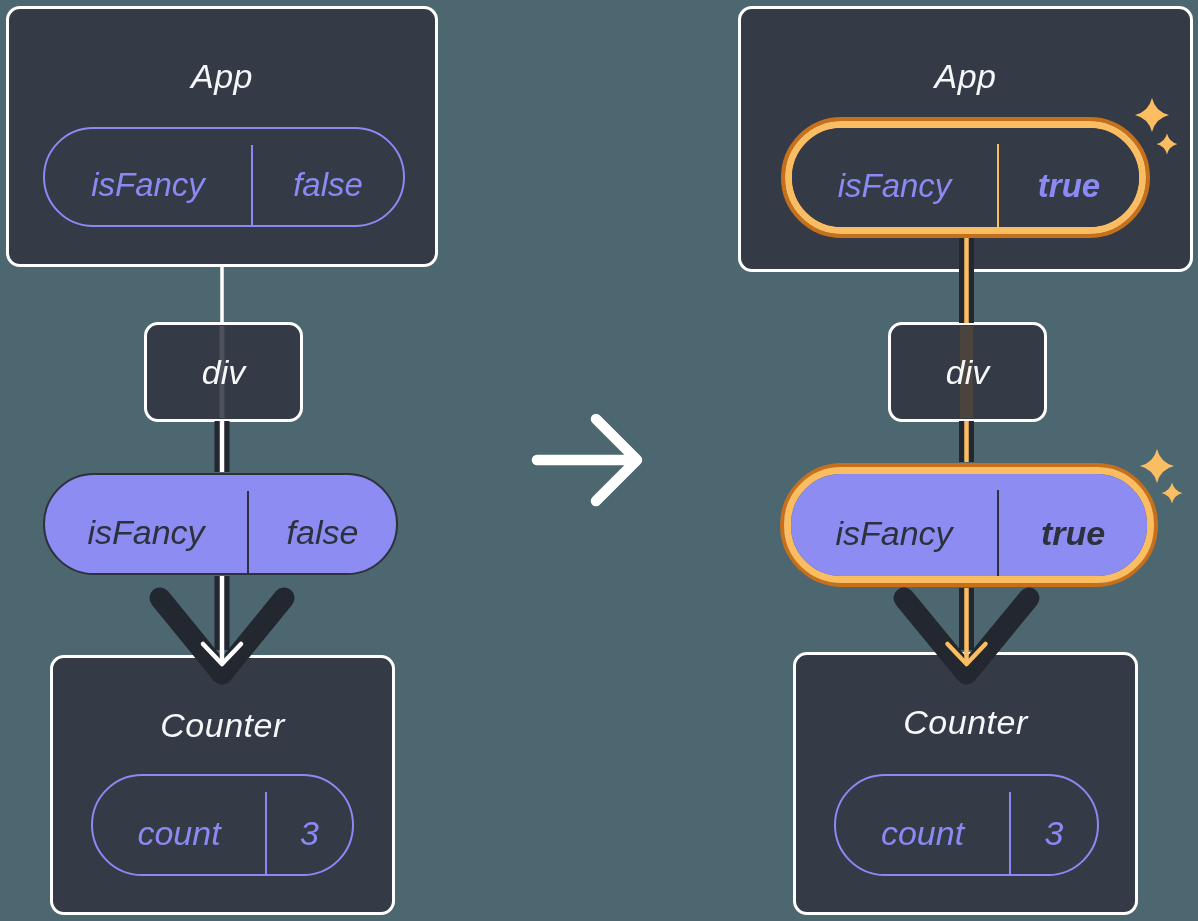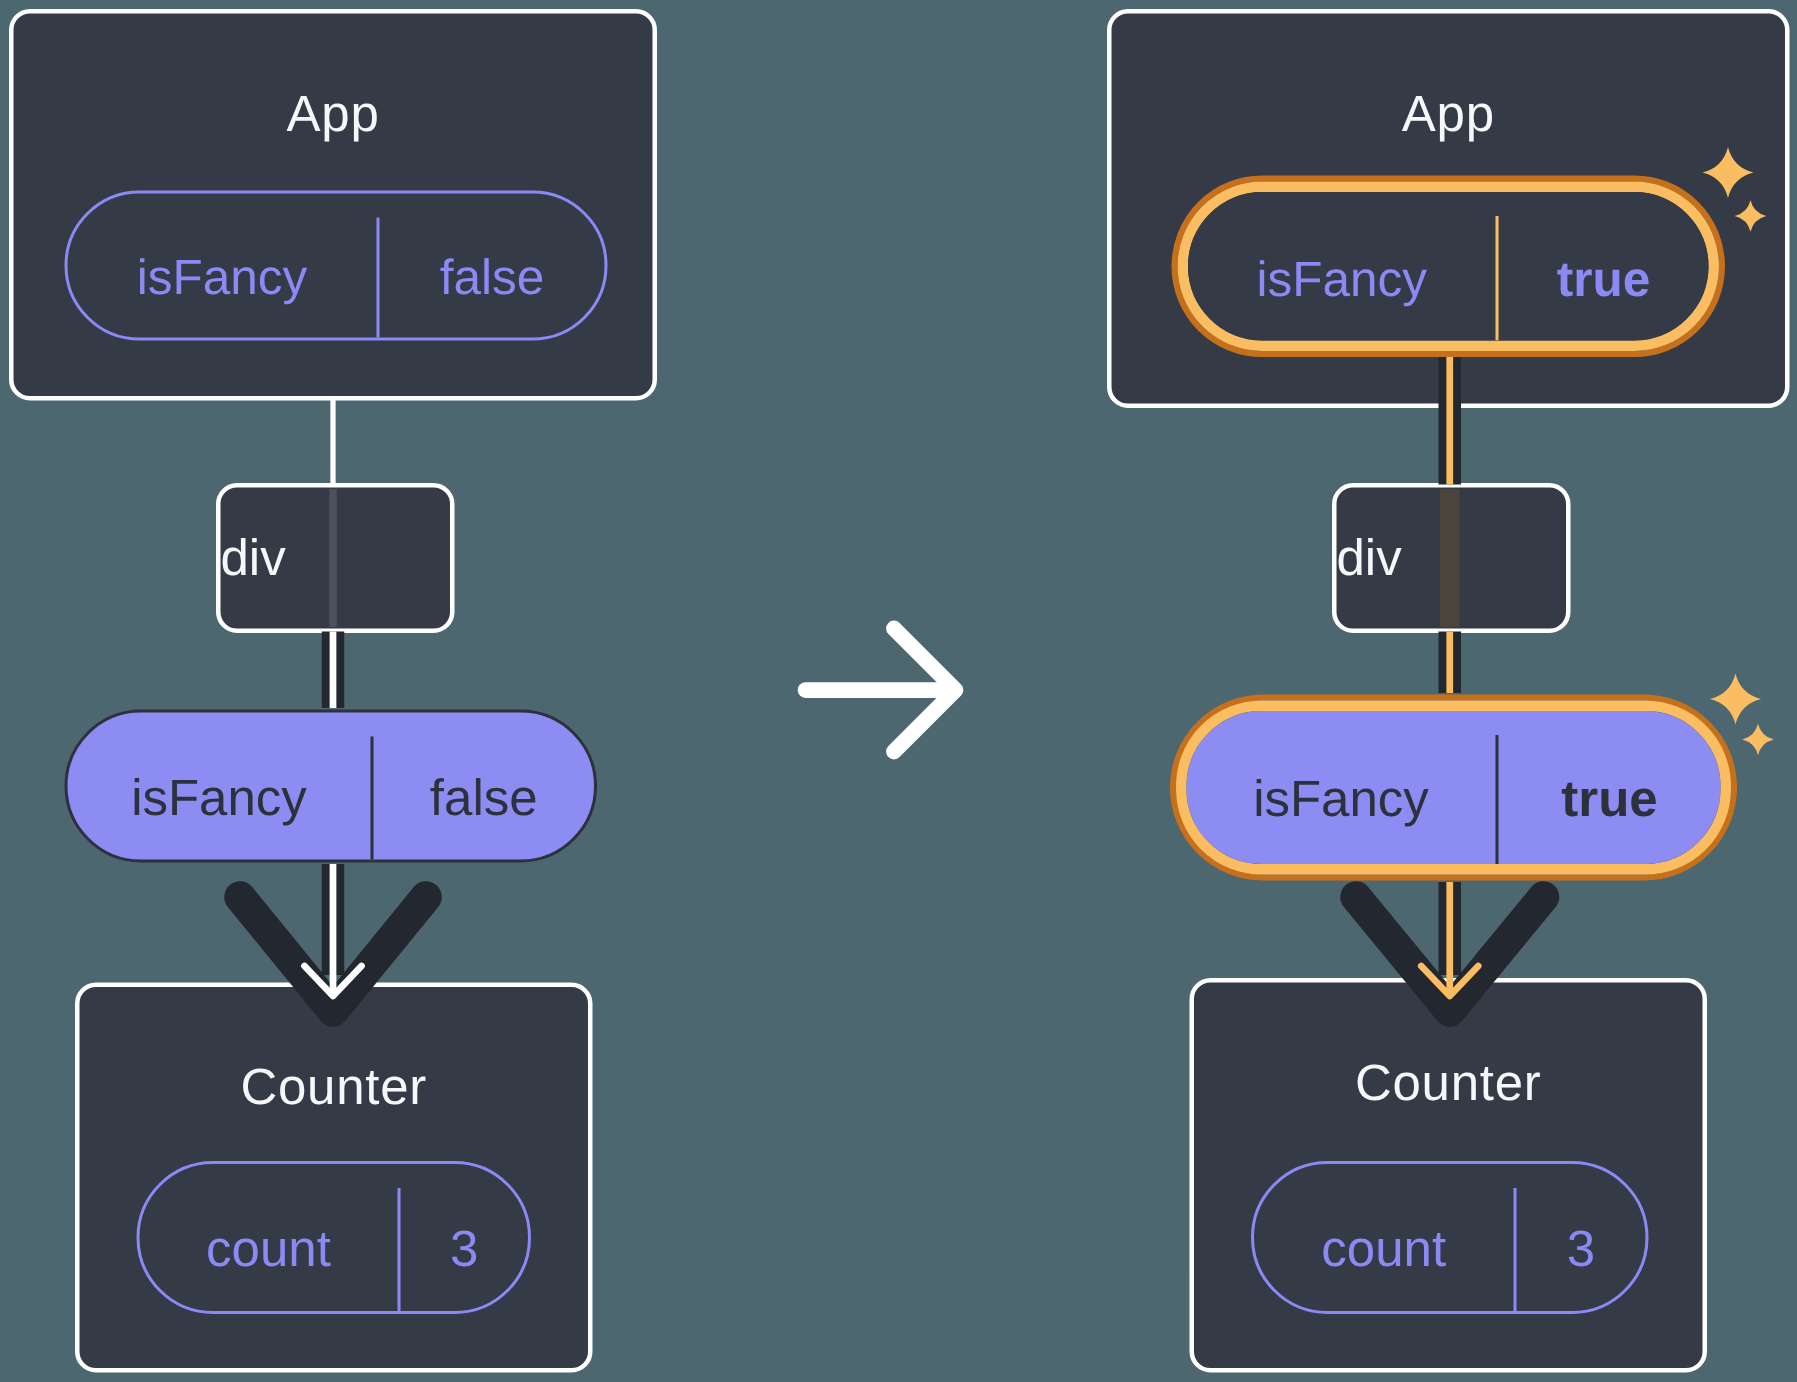--- a/index.html
+++ b/index.html
@@ -3,27 +3,27 @@
 <meta charset="utf-8">
 <style>
   :root{
     --background:#4D6771; --card:#343A46; --card_border:#FFFFFF;
     --purple:#8B8AF5; --purple_fill:#8D8CF2; --ink:#2C313C;
     --arrow_black:#23272F; --orange_outer:#C7701C; --orange_inner:#FABD62;
     --white:#FFFFFF;
   }
   html,body{margin:0;padding:0;}
   body{background:var(--background);font-family:"Liberation Sans","DejaVu Sans",sans-serif;}
-  .canvas{position:relative;width:1198px;height:921px;background:var(--background);overflow:hidden;}
+  .canvas{position:relative;width:1198px;height:921px;background:var(--background);overflow:hidden;font-style:italic;}
 
   .card{position:absolute;background:var(--card);border:3px solid var(--card_border);
         border-radius:14px;box-sizing:border-box;}
   .card-title{position:absolute;left:0;right:0;top:48px;text-align:center;
         color:#F6F7F9;font-size:34px;font-weight:500;letter-spacing:.5px;}
-  .divcard{display:flex;align-items:center;}
+  .divcard{display:flex;align-items:center;justify-content:center;}
   .div-label{color:#F6F7F9;font-size:34px;font-weight:500;position:relative;z-index:2;}
 
   .pill{position:absolute;display:flex;box-sizing:border-box;border-radius:60px;}
   .pcell{display:flex;align-items:center;justify-content:center;font-size:33px;box-sizing:border-box;margin-top:16px;}
   .outline-pill{border:2.5px solid var(--purple);background:transparent;color:var(--purple);}
   .outline-pill .pname{border-right:2.5px solid var(--purple);}
   .fill-pill{background:var(--purple_fill);border:2.5px solid var(--ink);color:var(--ink);}
   .fill-pill .pname{border-right:2.5px solid var(--ink);}
   .bold-val{font-weight:700;}
 

